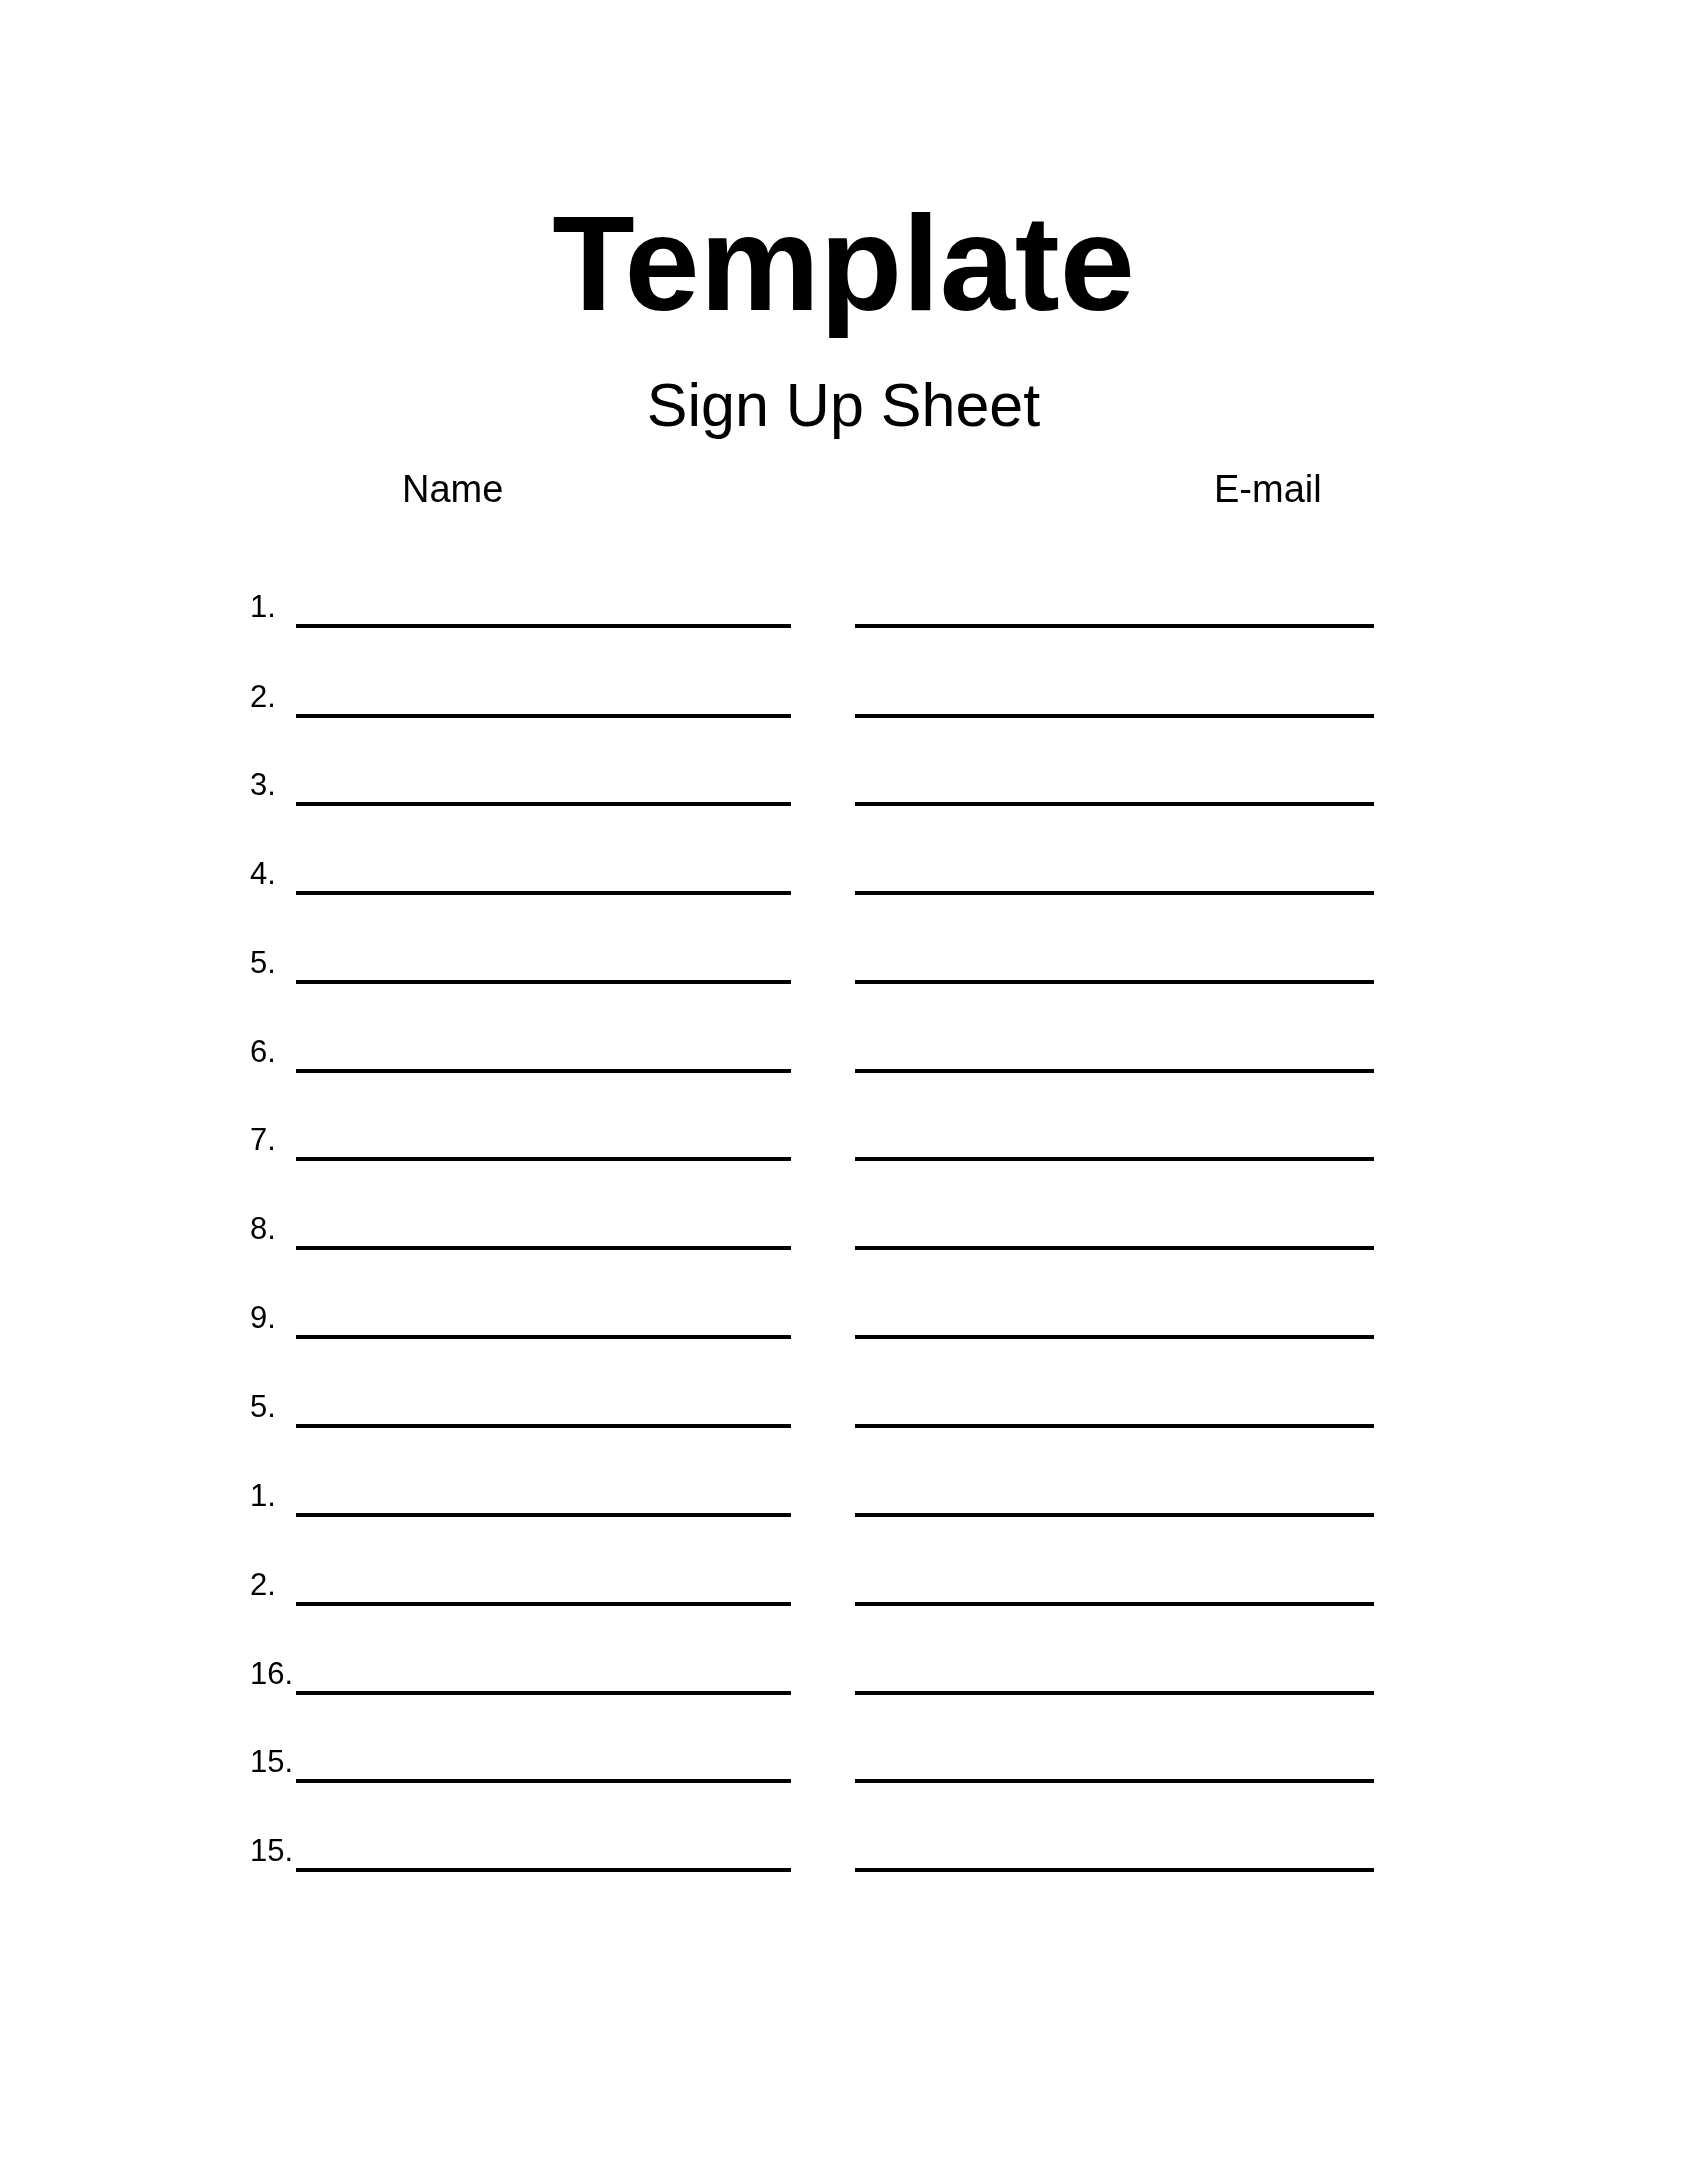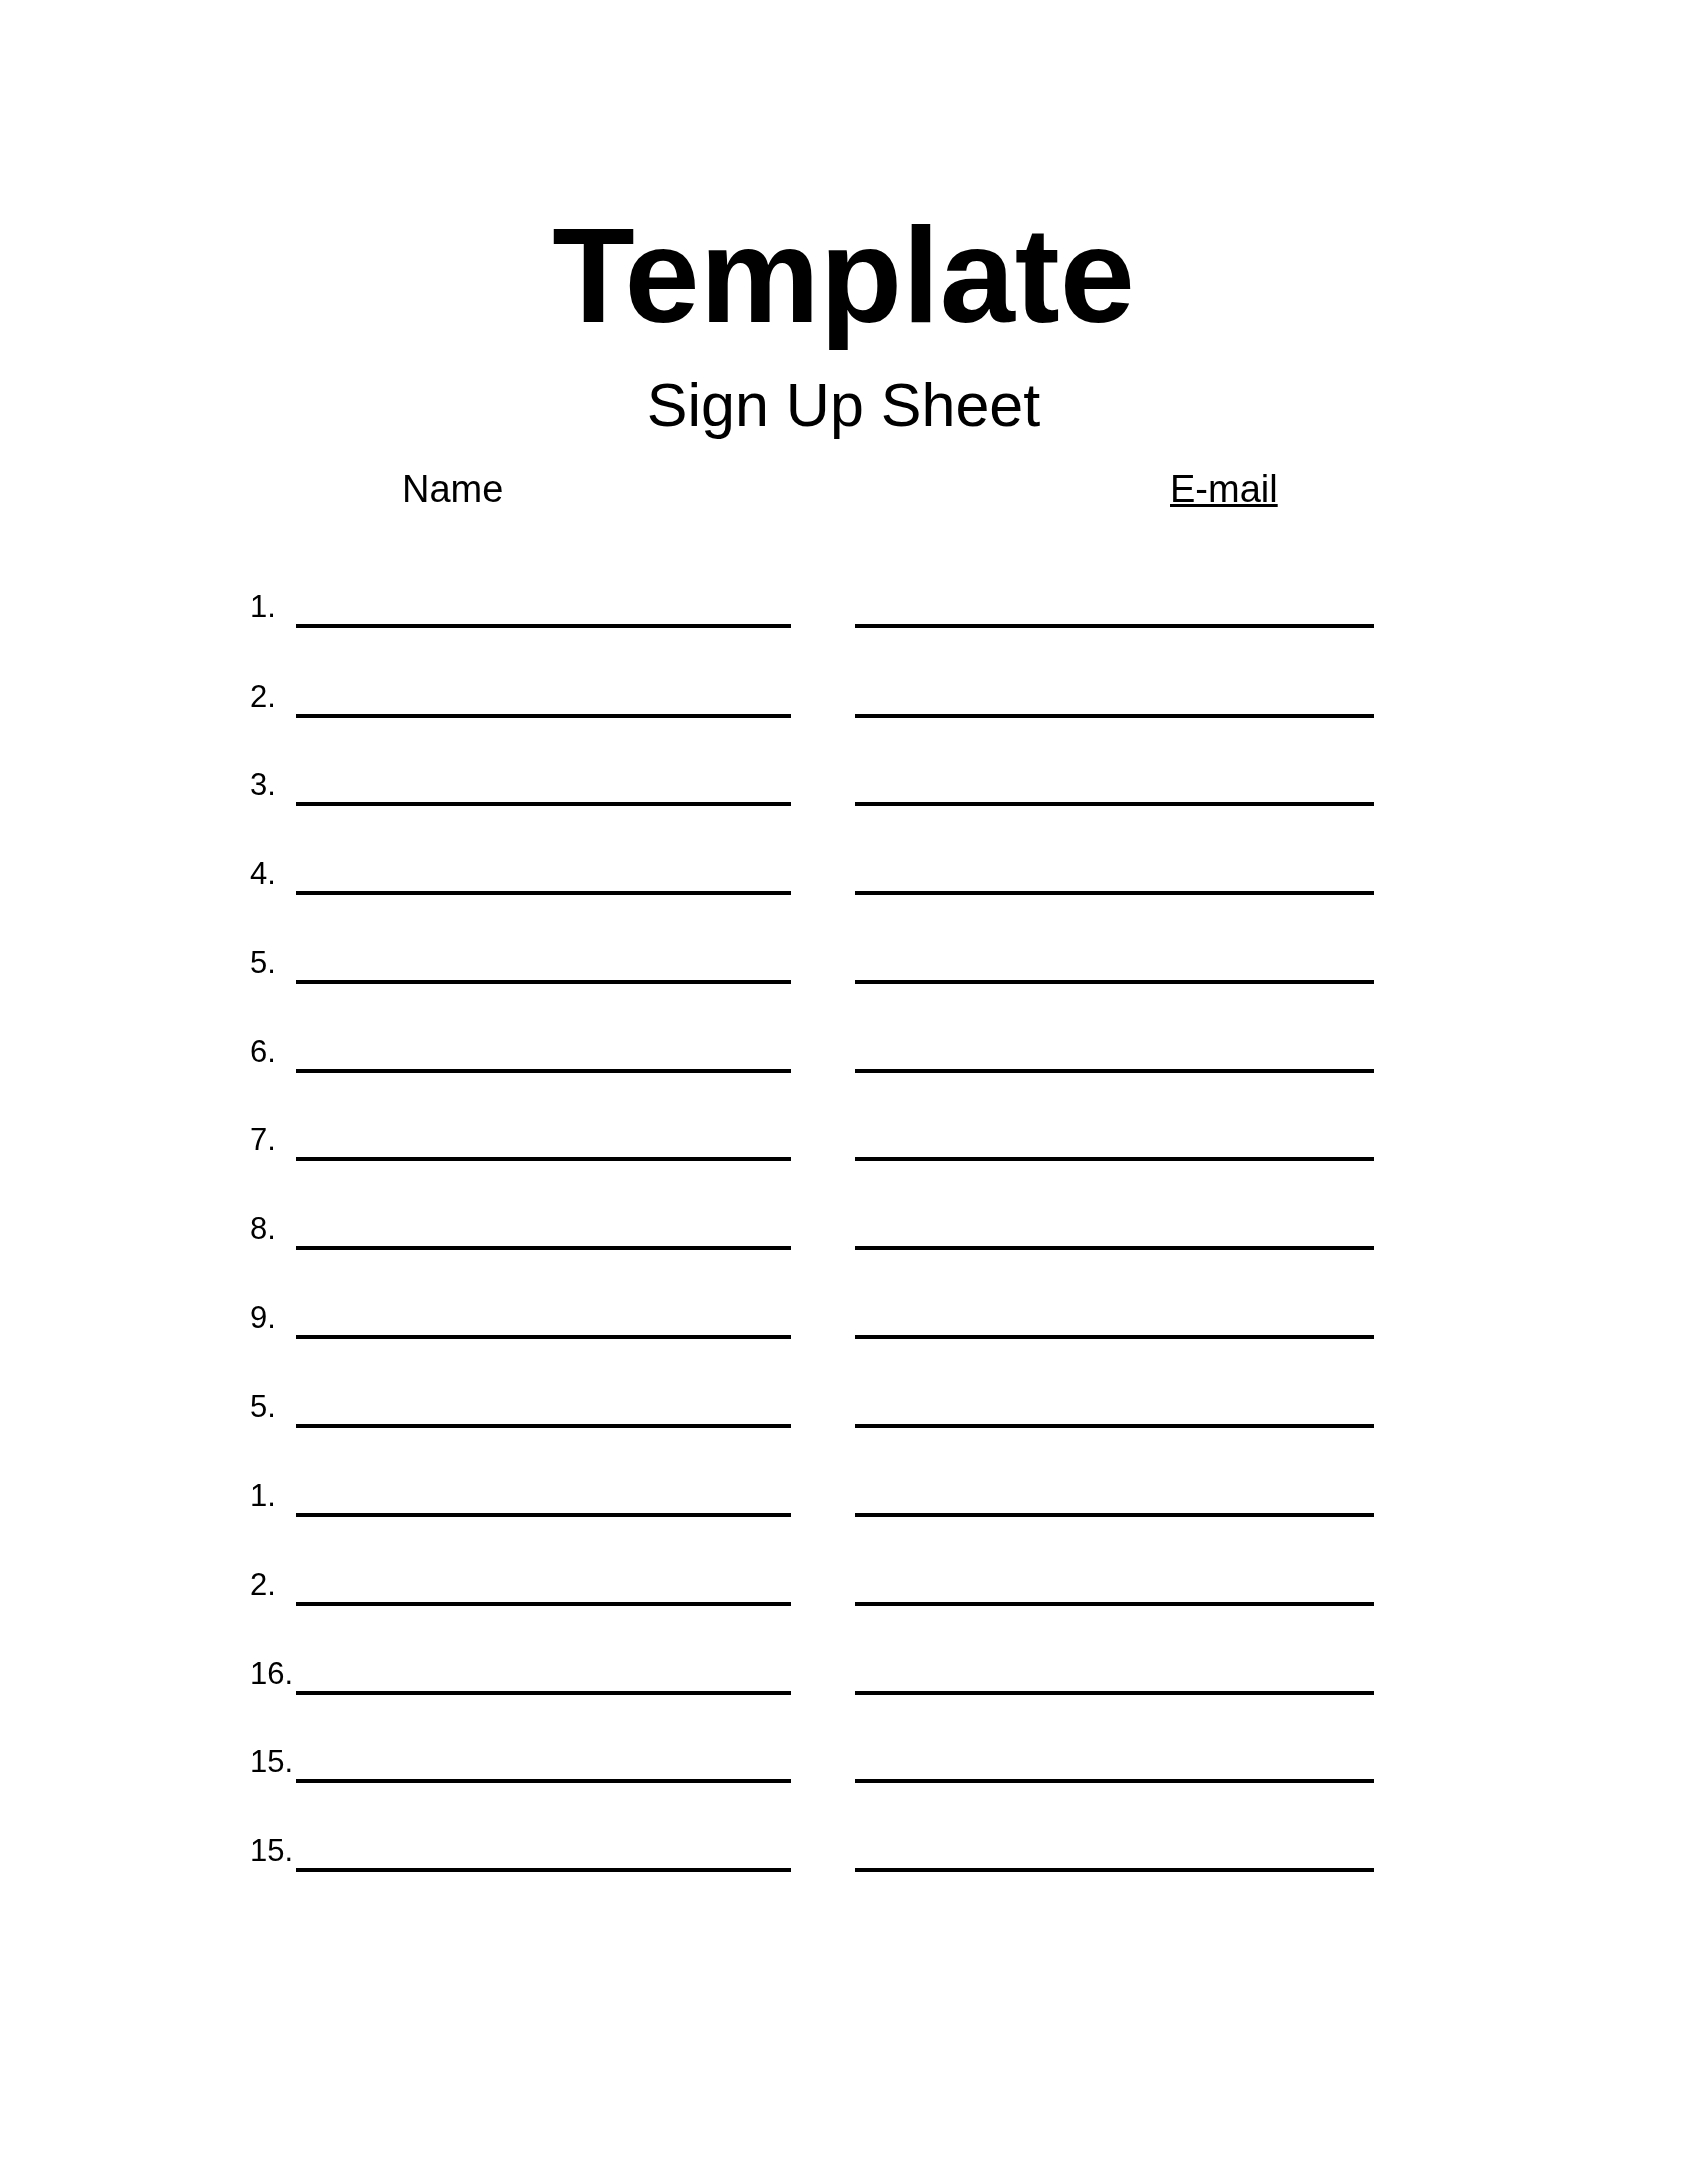--- a/index.html
+++ b/index.html
@@ -11,21 +11,21 @@
     position: relative;
     width: 1687px;
     height: 2184px;
     background: #ffffff;
     overflow: hidden;
     font-family: "Liberation Sans", "DejaVu Sans", sans-serif;
     color: #000000;
   }
   .title {
     position: absolute;
-    top: 208px;
+    top: 196px;
     left: 0;
     right: 0;
     text-align: center;
     font-size: 135px;
     font-weight: bold;
     line-height: 1;
     white-space: nowrap;
   }
   .subtitle {
     position: absolute;
@@ -38,21 +38,21 @@
     white-space: nowrap;
   }
   .col-header {
     position: absolute;
     top: 470px;
     font-size: 38px;
     line-height: 1;
     white-space: nowrap;
   }
   .col-header.name  { left: 394px; margin-left: 8px; }
-  .col-header.email { left: 1170px; text-decoration: underline; }
+  .col-header.email { left: 1214px; }
 
   .row {
     position: absolute;
     left: 250px;
     width: 1124px;
     height: 0;
   }
   .num {
     position: absolute;
     left: 0;

